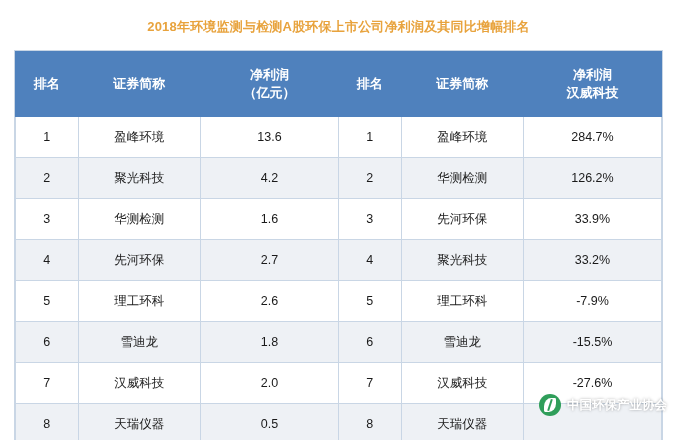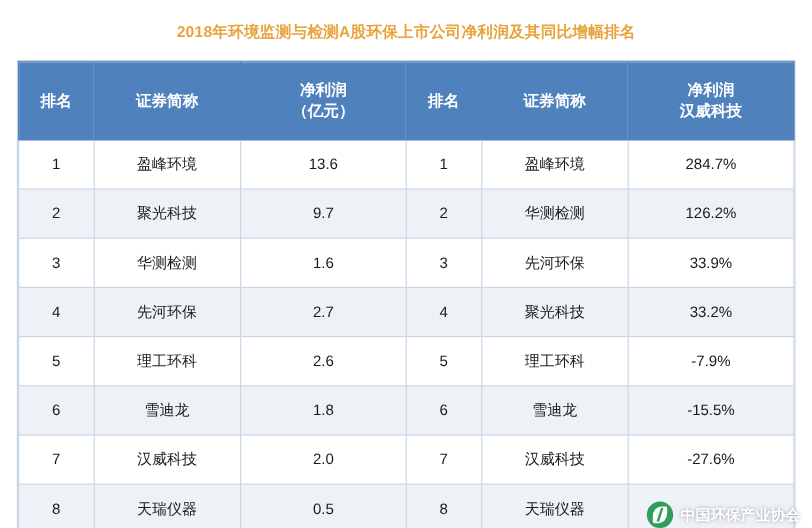--- a/index.html
+++ b/index.html
@@ -65,21 +65,21 @@
   tbody tr.alt td {
     background: #eef1f5;
   }
   .col-rank { width: 9.5%; }
   .col-name { width: 19%; margin-top: 31px; }
   .col-val  { width: 21.5%; margin-top: 16px; }
 
   .watermark {
     position: absolute;
     right: 10px;
-    bottom: 0;
+    bottom: 24px;
     display: flex;
     align-items: center;
     gap: 6px;
     color: #ffffff;
     font-size: 12.5px;
     font-weight: bold;
     text-shadow: 0 0 3px rgba(0,0,0,0.35);
     pointer-events: none;
   }
   .wm-logo {
@@ -153,21 +153,21 @@
           <td>1</td>
           <td>盈峰环境</td>
           <td>13.6</td>
           <td>1</td>
           <td>盈峰环境</td>
           <td>284.7%</td>
         </tr>
         <tr class="alt">
           <td>2</td>
           <td>聚光科技</td>
-          <td>9.7</td>
+          <td>4.2</td>
           <td>2</td>
           <td>华测检测</td>
           <td>126.2%</td>
         </tr>
         <tr>
           <td>3</td>
           <td>华测检测</td>
           <td>1.6</td>
           <td>3</td>
           <td>先河环保</td>

